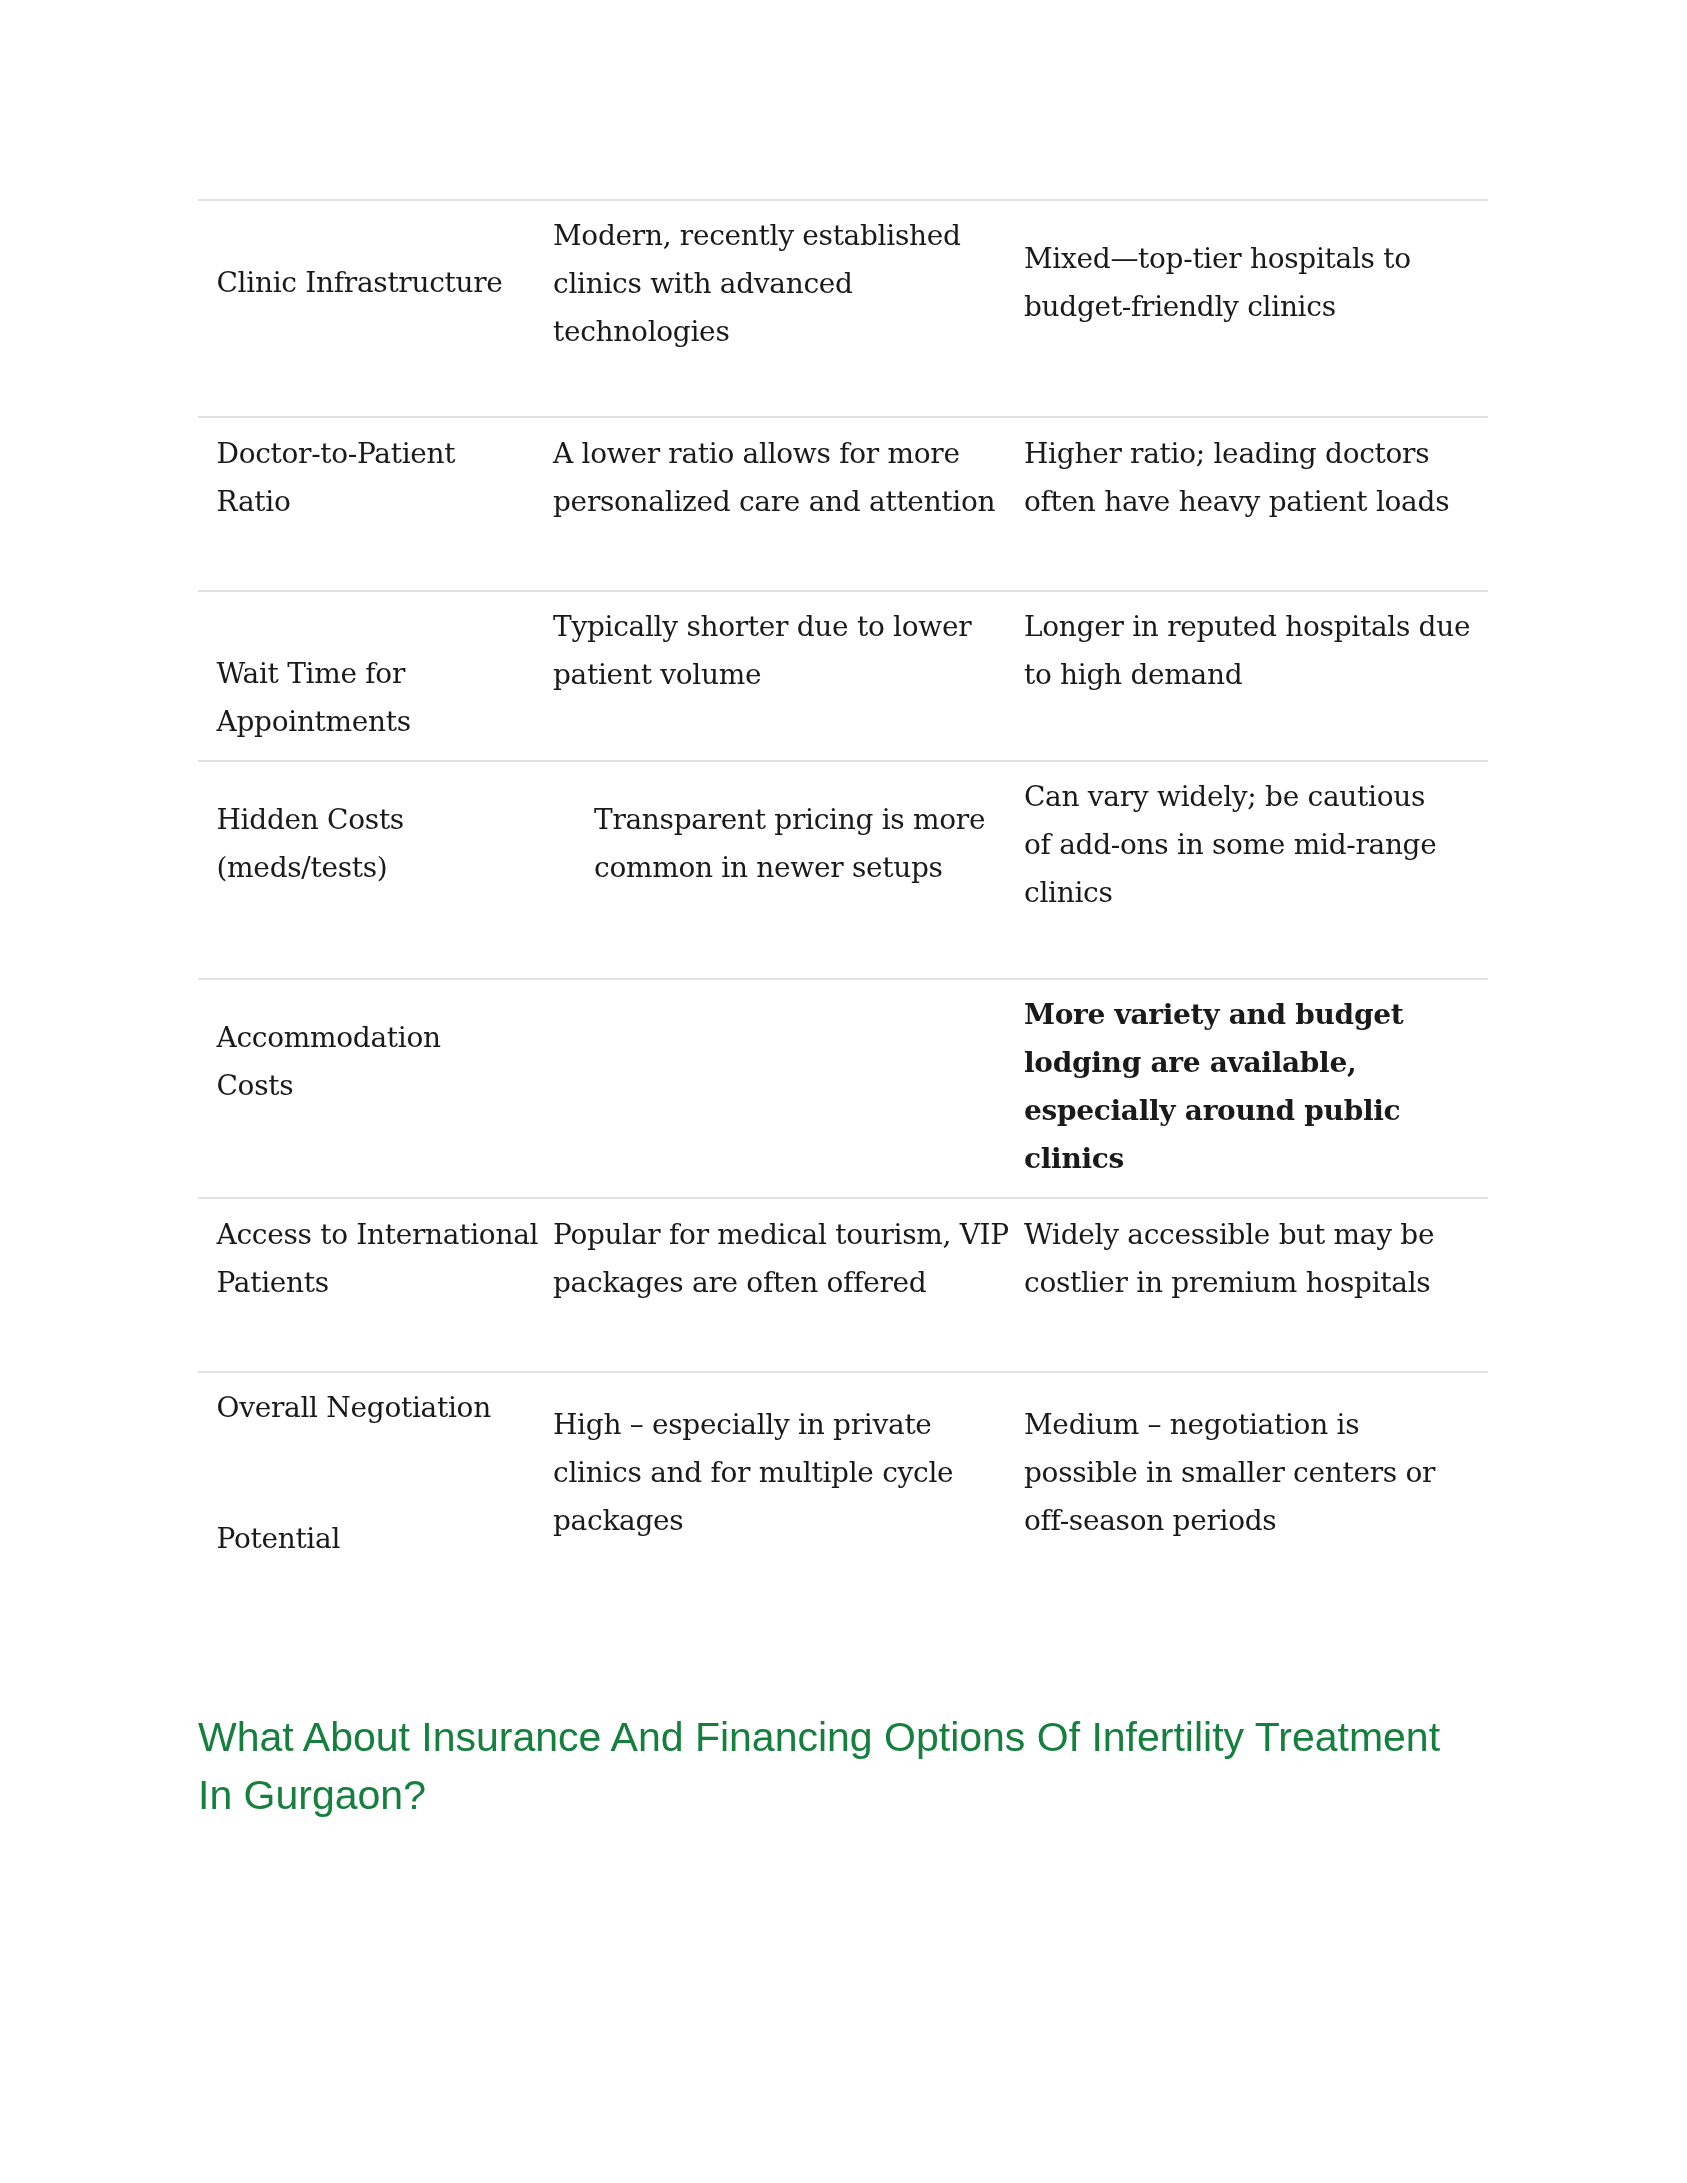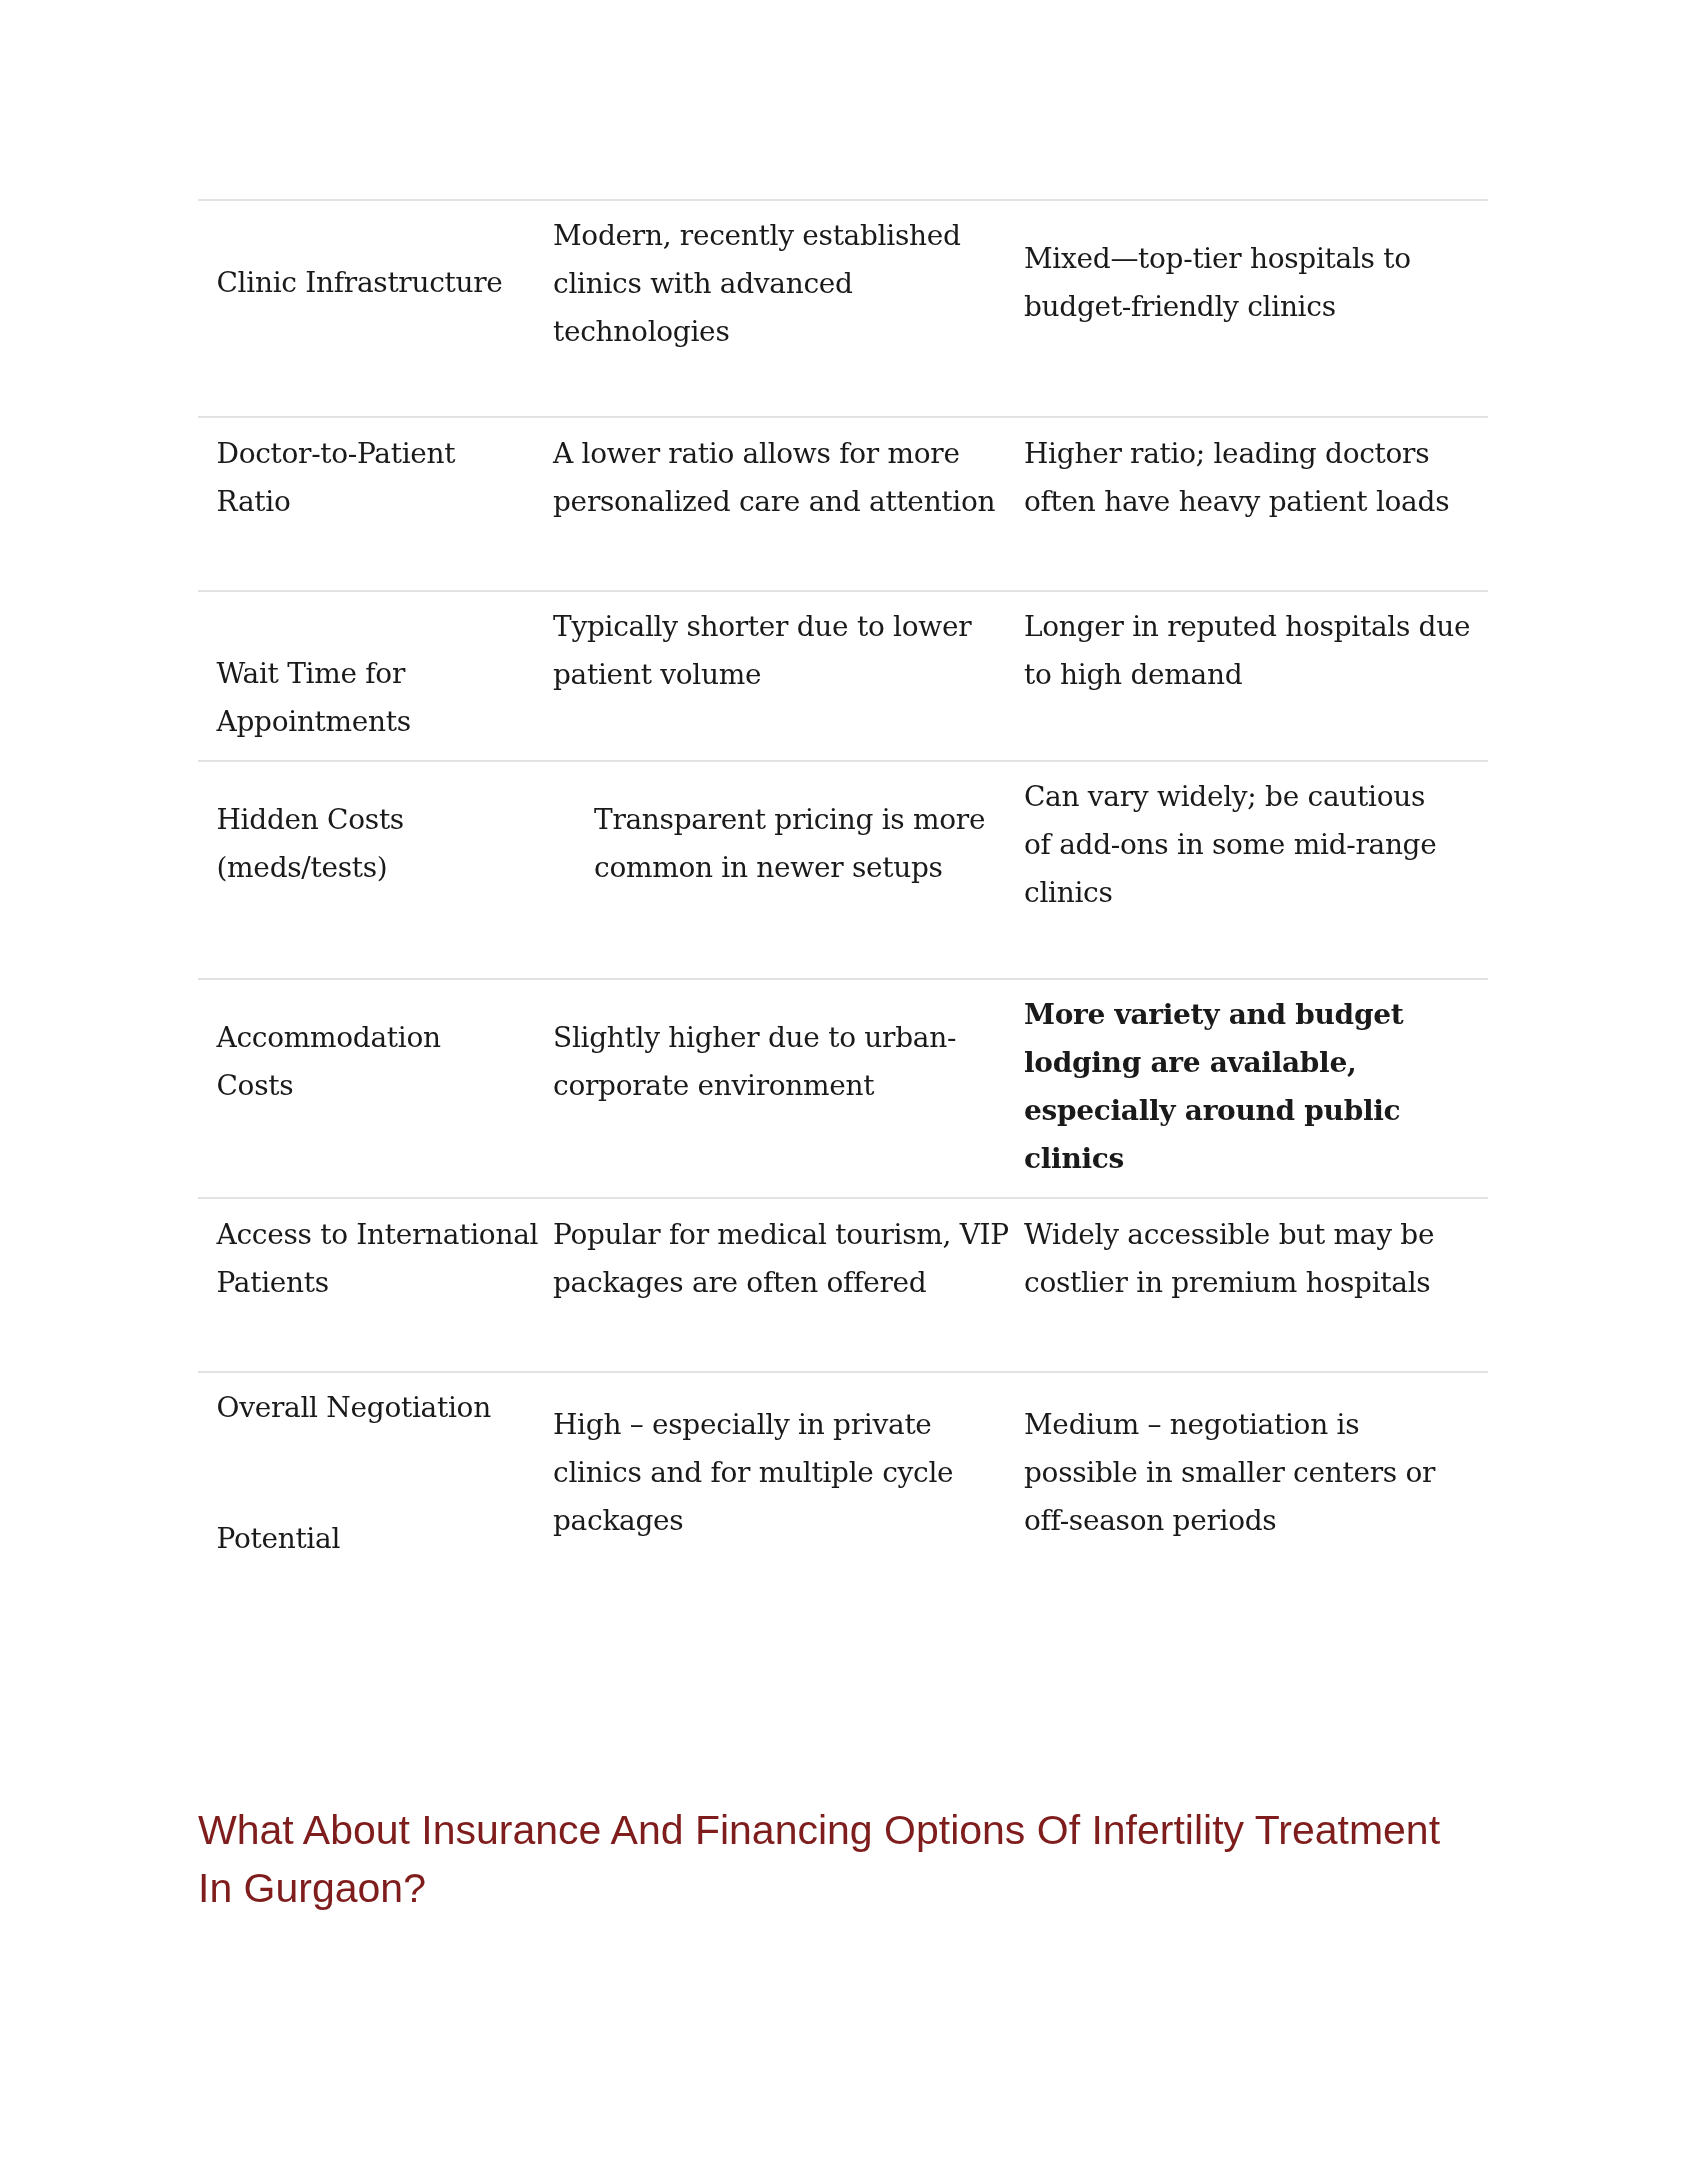--- a/index.html
+++ b/index.html
@@ -4,21 +4,21 @@
 <style>
   html, body { margin: 0; padding: 0; background: #ffffff; }
   body { width: 1687px; height: 2183px; position: relative; overflow: hidden; }
   .page { position: absolute; left: 0; top: 0; width: 1687px; height: 2183px; background: #ffffff; }
   .table { position: absolute; left: 198px; top: 199px; width: 1290px; }
   .row { position: absolute; left: 0; width: 1290px; border-top: 2.6px solid #e2e2e2; box-sizing: border-box; }
   .cell { position: absolute; font-family: "DejaVu Serif", "Liberation Serif", serif; font-size: 28px; line-height: 48px; color: #1a1a1a; letter-spacing: -0.3px; }
   .c1 { left: 18.5px; width: 330px; }
   .c2 { left: 355px; width: 461px; }
   .c3 { left: 826px; width: 455px; }
-  .heading { position: absolute; left: 198px; top: 1801px; width: 1252px; font-family: "Liberation Sans", "DejaVu Sans", sans-serif; font-size: 41px; line-height: 58px; color: #7f1d1d; font-weight: normal; margin: 0; }
+  .heading { position: absolute; left: 198px; top: 1708px; width: 1252px; font-family: "Liberation Sans", "DejaVu Sans", sans-serif; font-size: 41px; line-height: 58px; color: #15803d; font-weight: normal; margin: 0; }
 </style>
 </head>
 <body>
 
 <div class="page">
   <div class="table">
 
     <div class="row" style="top:0px;height:217px;">
       <div class="cell c1" style="top:58px;">Clinic Infrastructure</div>
       <div class="cell c2" style="top:10.5px;width:422px;">Modern, recently established clinics with advanced technologies</div>
@@ -38,21 +38,20 @@
     </div>
 
     <div class="row" style="top:561px;height:217px;">
       <div class="cell c1" style="top:34px;width:211px;">Hidden Costs (meds/tests)</div>
       <div class="cell c2" style="top:34px;width:395px;margin-left:41px;">Transparent pricing is more common in newer setups</div>
       <div class="cell c3" style="top:10.5px;width:435px;">Can vary widely; be cautious of add-ons in some mid-range clinics</div>
     </div>
 
     <div class="row" style="top:779px;height:219px;">
       <div class="cell c1" style="top:34px;width:237px;">Accommodation Costs</div>
-      <div class="cell c2" style="top:34px;width:409px;">Slightly higher due to urban-corporate environment</div>
       <div class="cell c3" style="top:10.5px;width:455px;font-weight:bold;">More variety and budget lodging are available, especially around public clinics</div>
     </div>
 
     <div class="row" style="top:998px;height:174px;">
       <div class="cell c1" style="top:12px;width:330px;">Access to International Patients</div>
       <div class="cell c2" style="top:12px;width:461px;">Popular for medical tourism, VIP packages are often offered</div>
       <div class="cell c3" style="top:12px;width:442px;">Widely accessible but may be costlier in premium hospitals</div>
     </div>
 
     <div class="row" style="top:1172px;height:217px;">

